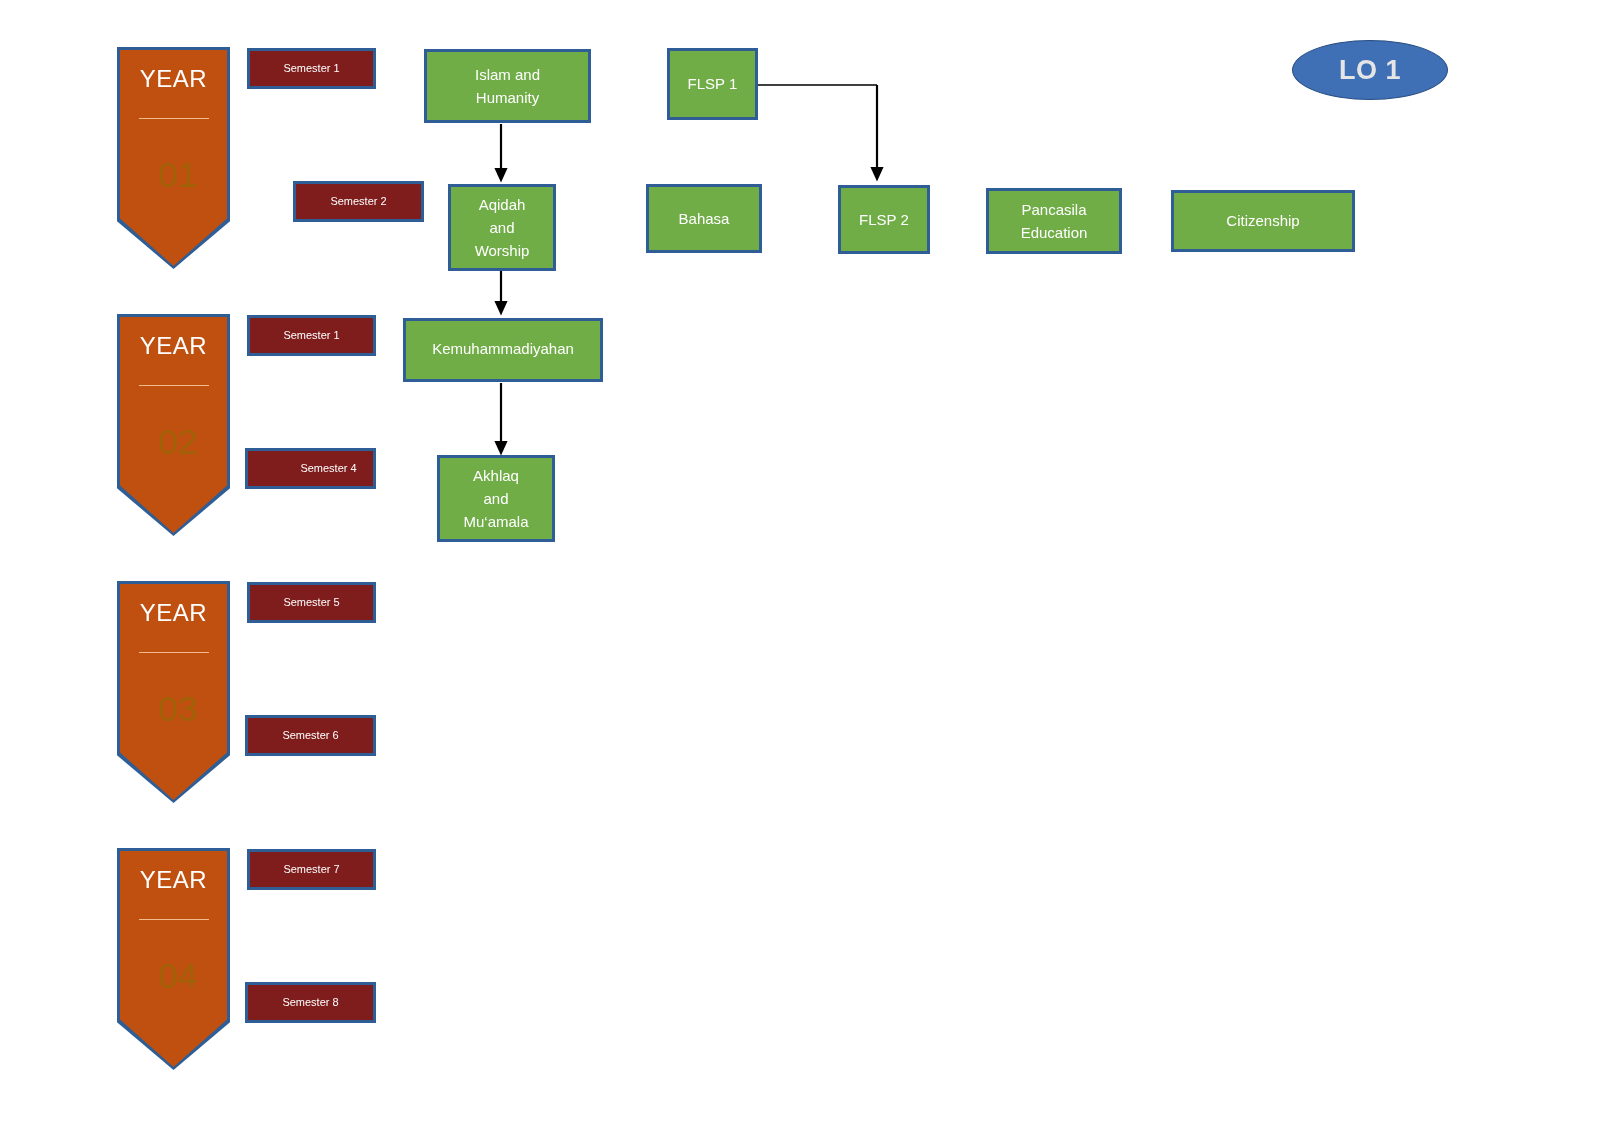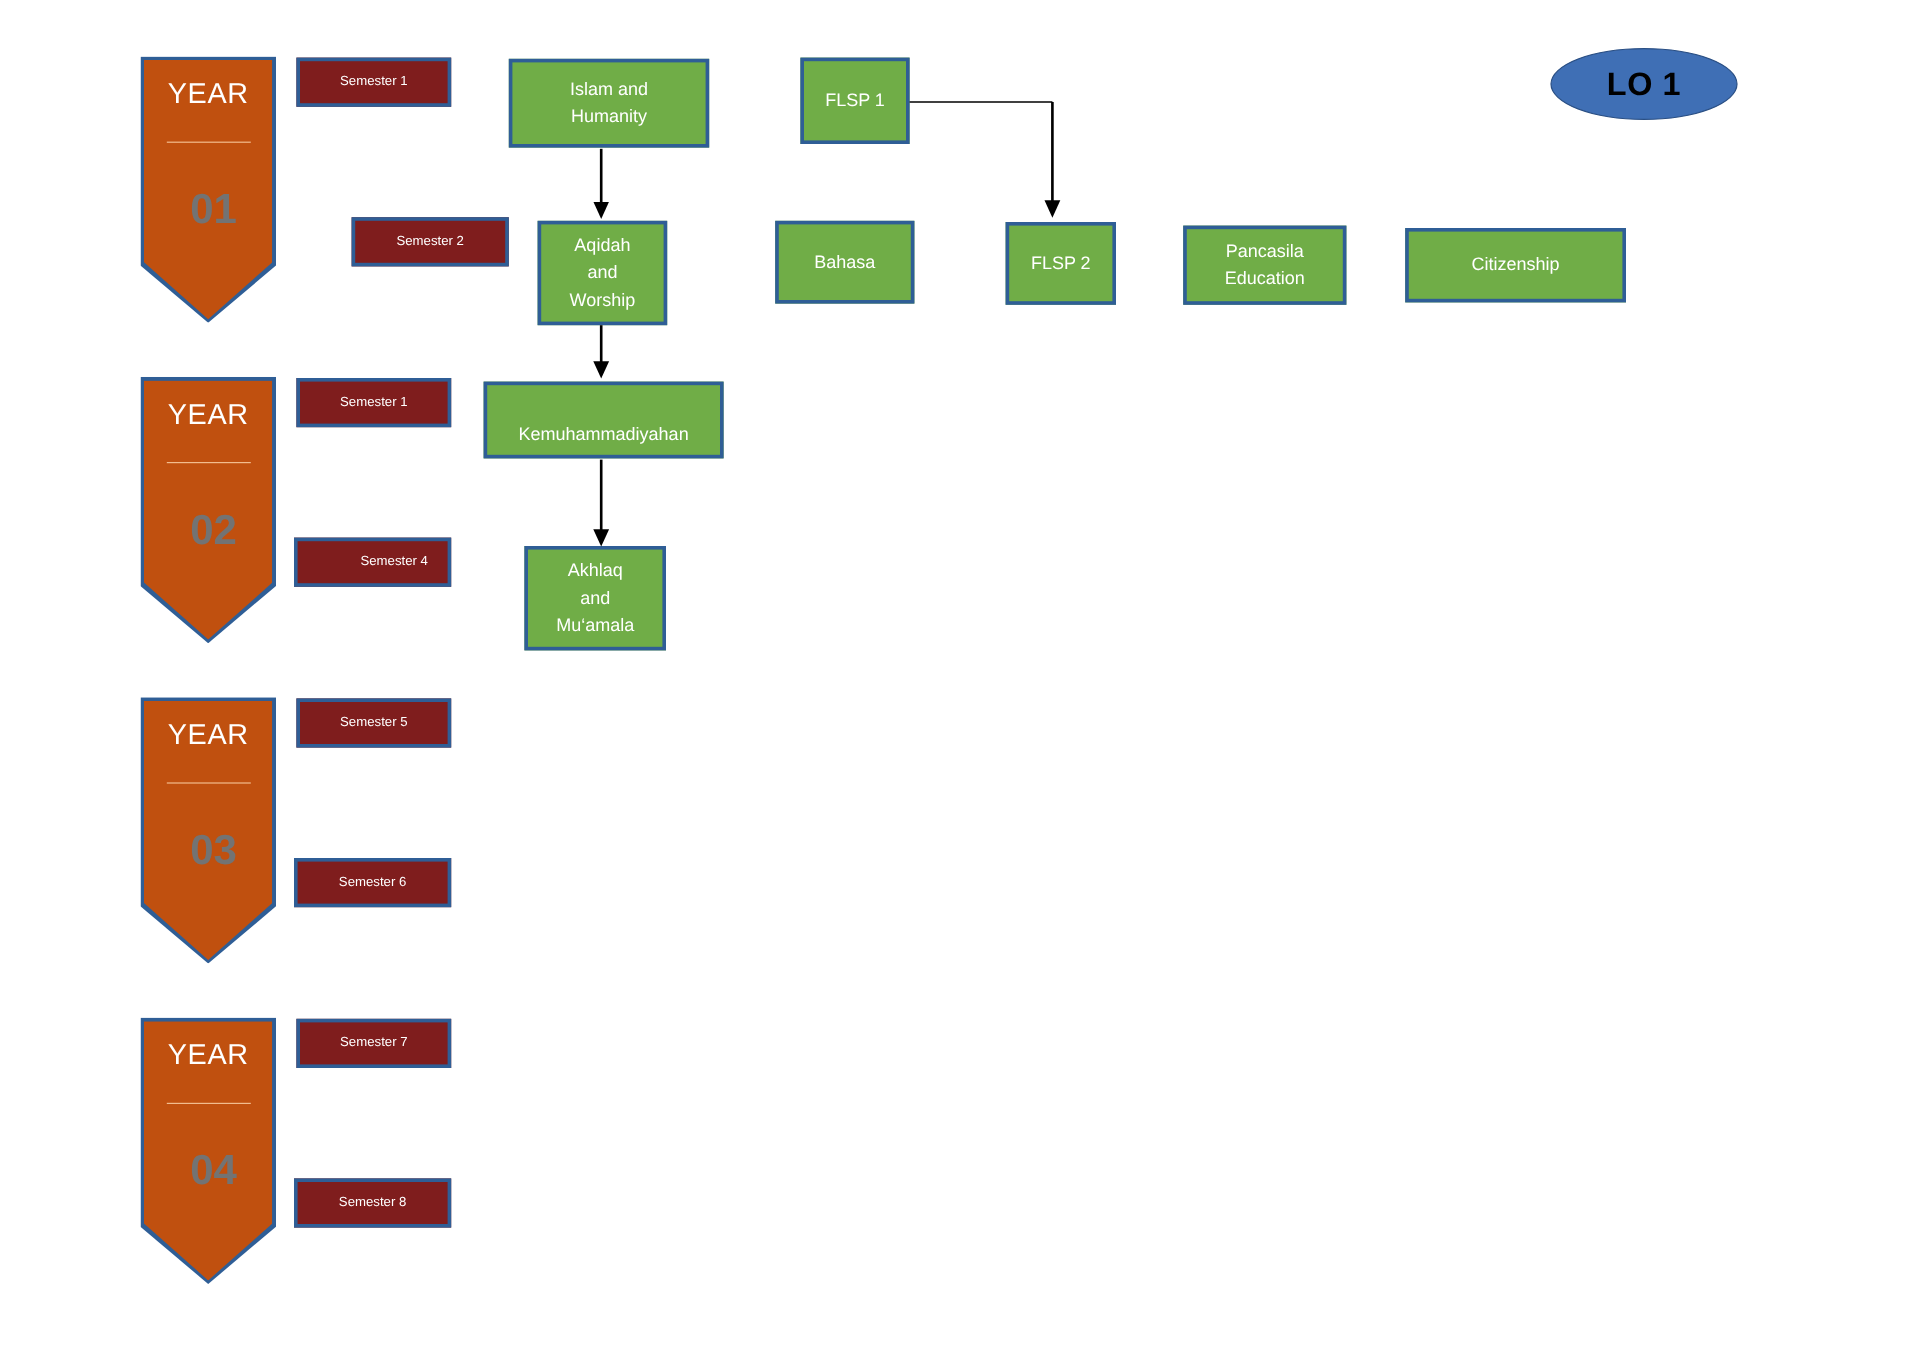--- a/index.html
+++ b/index.html
@@ -66,22 +66,22 @@
     width: 70px;
     height: 1px;
     background: #f2bc8e;
   }
   .year-banner .year-num {
     position: absolute;
     left: 0;
     top: 108px;
     width: 122px;
     font-size: 35px;
-    font-weight: 700;
-    color: #737373;
+    font-weight: 400;
+    color: #a16207;
   }
 
   
   .sem-box {
     position: absolute;
     background: #7f1d1d;
     border: 3px solid #2f5e96;
     color: #ffffff;
     font-size: 11px;
     display: flex;
@@ -101,31 +101,31 @@
     display: flex;
     align-items: center;
     justify-content: center;
     text-align: center;
     line-height: 1.55;
     padding: 2px;
     white-space: pre-line;
   }
   .course-box.top-align {
     align-items: flex-start;
-    padding-top: 30px;
+    padding-top: 16px;
     text-align: center;
   }
 
   
   .lo-badge {
     position: absolute;
     background: #3f6fb5;
     border: 1px solid #2a4f84;
     border-radius: 50%;
-    color: #000000;
+    color: #e5e5e5;
     font-size: 27px;
     font-weight: bold;
     display: flex;
     align-items: center;
     justify-content: center;
     letter-spacing: 0.5px;
   }
 
   
   .connector-layer {

